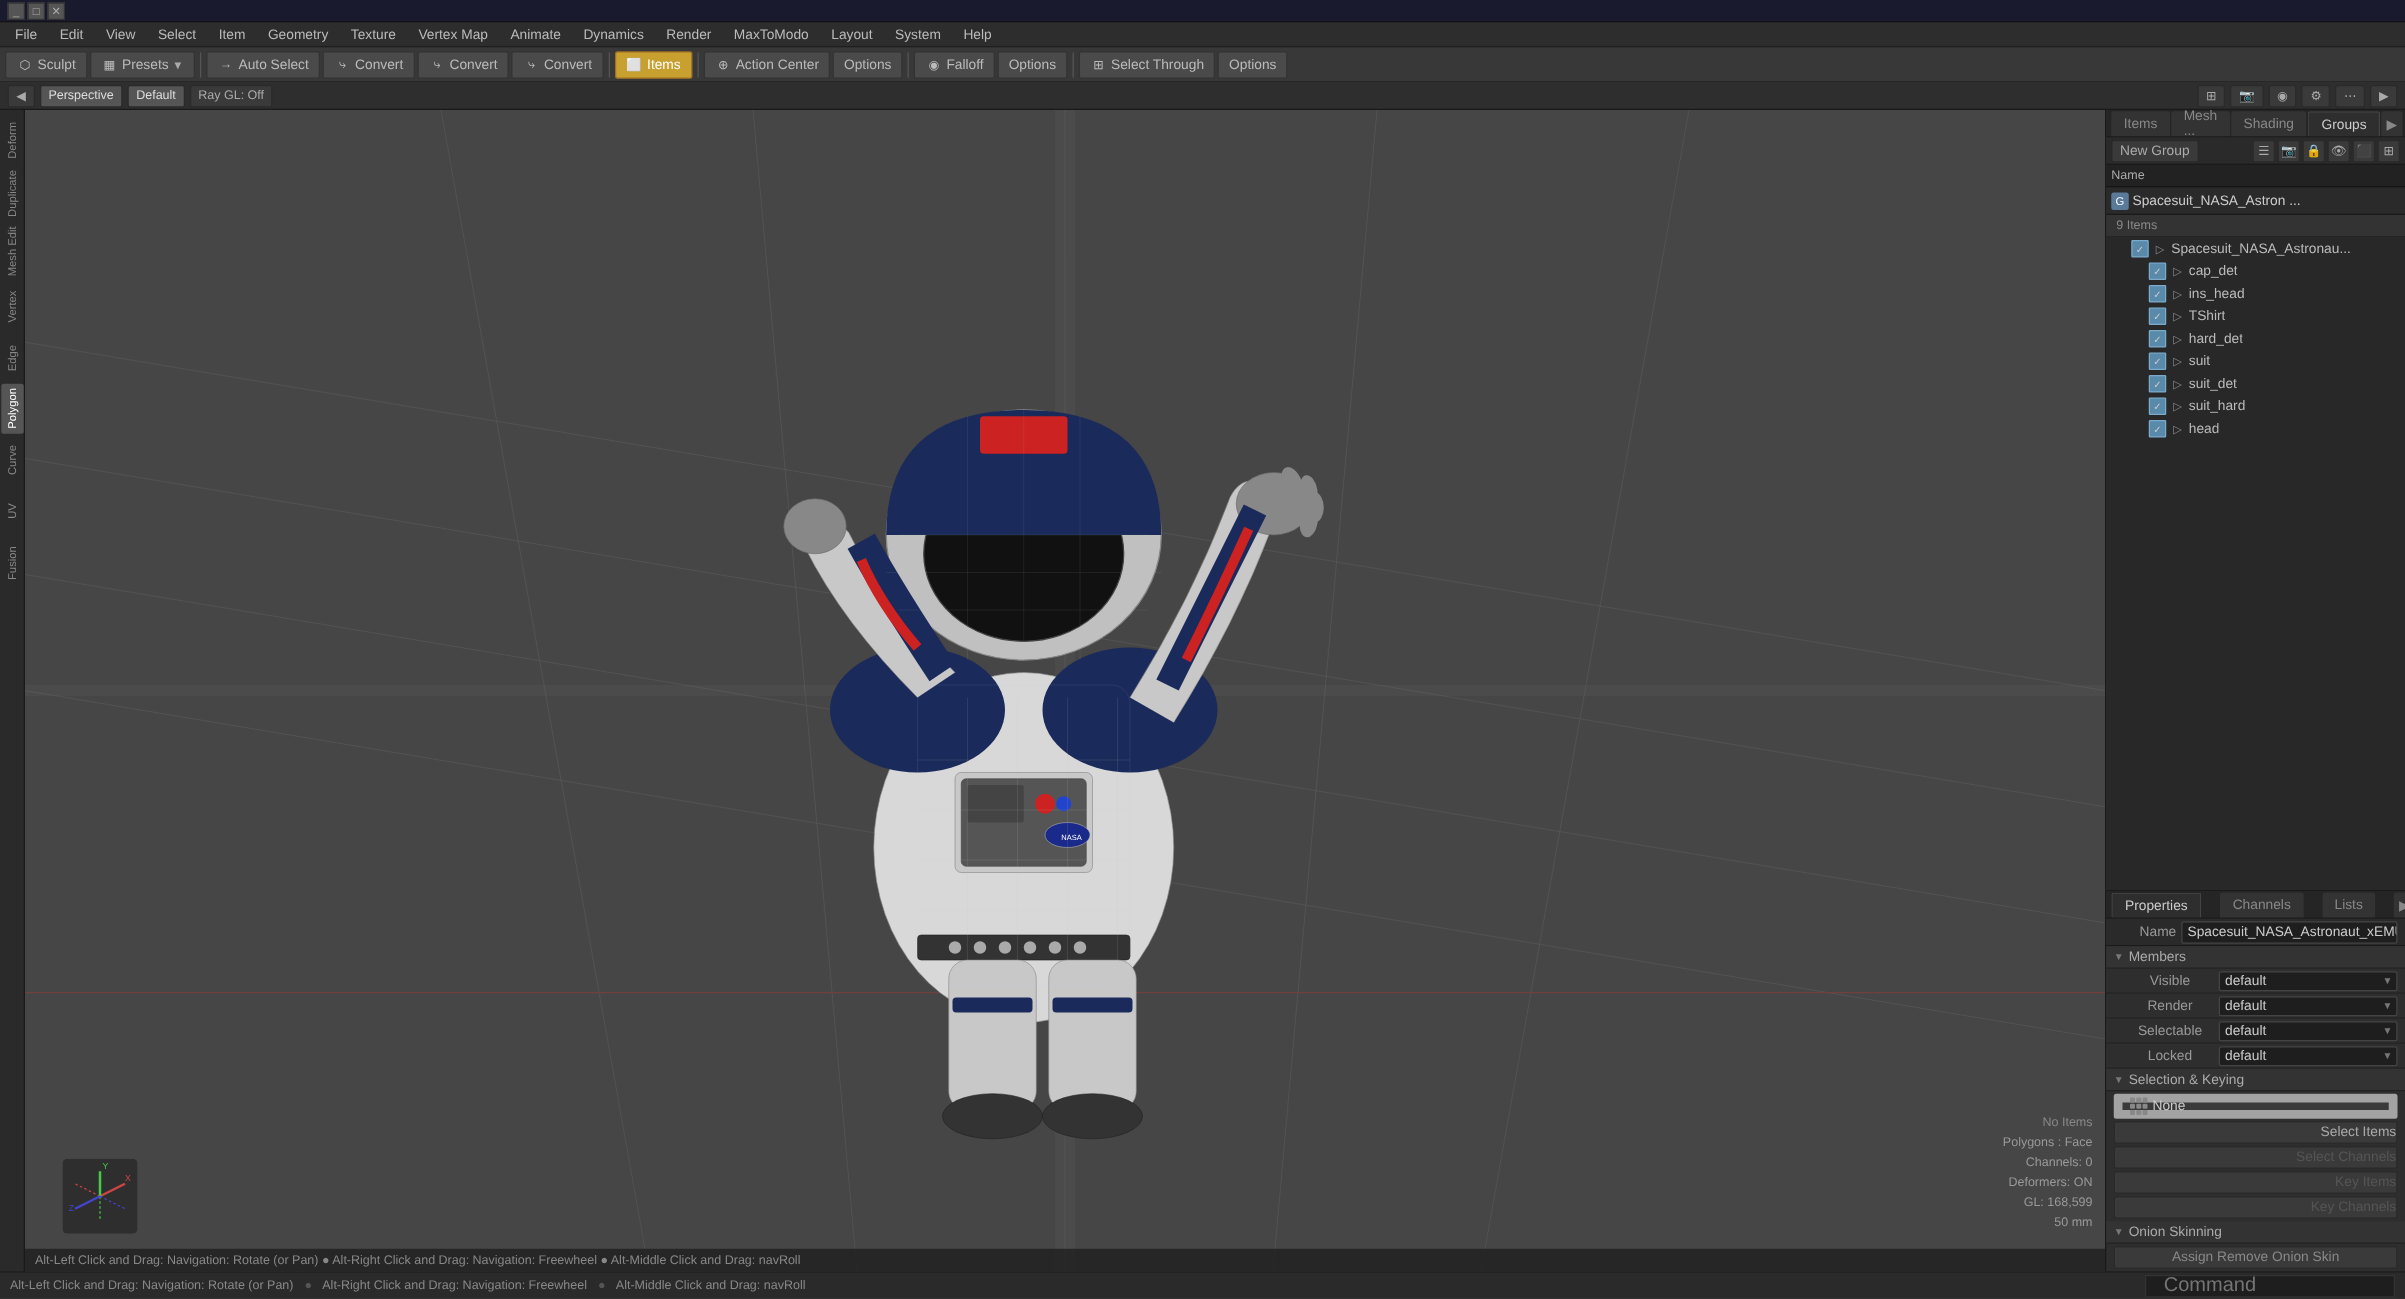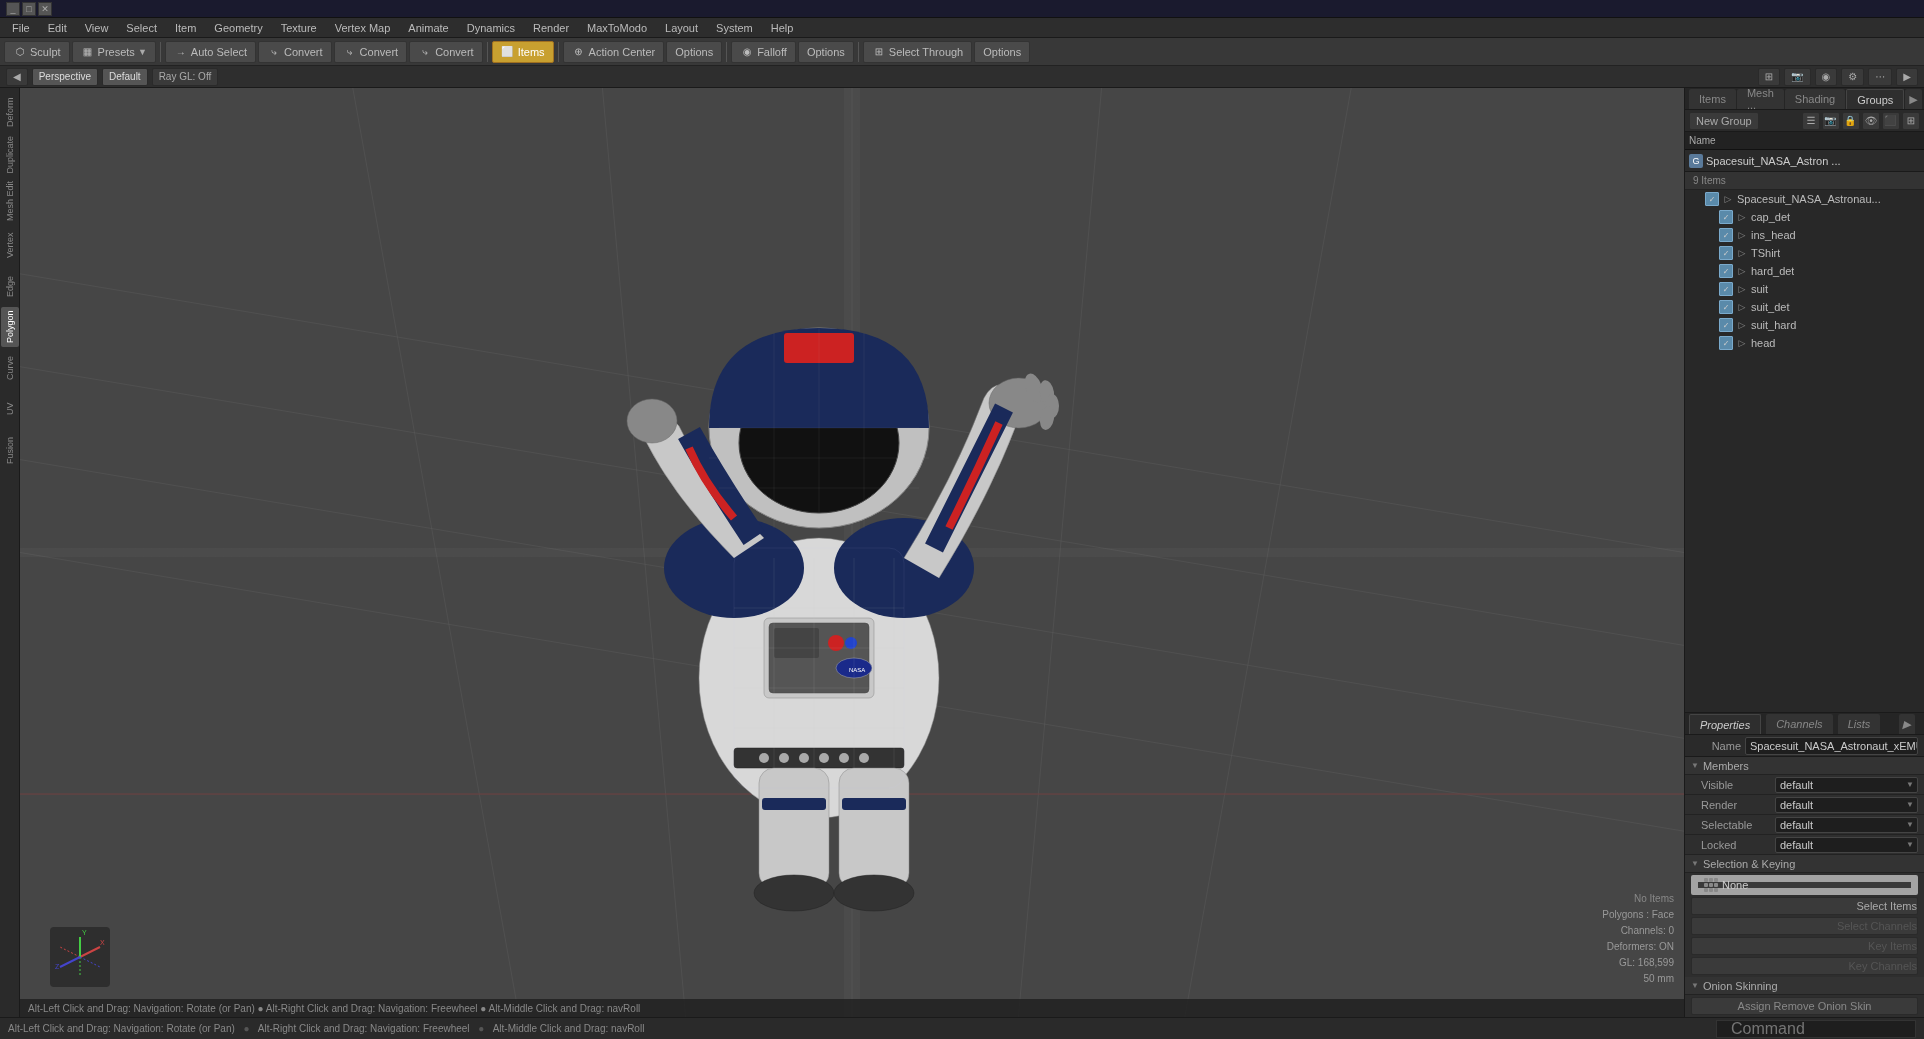--- a/index.html
+++ b/index.html
@@ -328,24 +328,23 @@
       padding: 0 4px;
       border-bottom: 1px solid #1a1a1a;
     }
     .props-tab {
       height: 20px;
       padding: 0 10px;
       font-size: 11px;
       color: #888;
       cursor: pointer;
       background: #333;
-      margin-right: 5px;
+      margin-right: 15px;
       display: flex; align-items: center;
       border-radius: 2px 2px 0 0;
-      font-style: italic;
     }
     .props-tab.active {
       background: #2e2e2e;
       color: #ccc;
       border: 1px solid #444;
       border-bottom: none;
     }
 
     
     .prop-name-row {
@@ -404,21 +403,21 @@
       align-items: center;
       padding: 0 6px 0 16px;
       gap: 4px;
       border-bottom: 1px solid #222;
       background: #2e2e2e;
     }
     .prop-label {
       font-size: 11px;
       color: #999;
       width: 70px;
-      text-align: left;
+      text-align: center;
       flex-shrink: 0;
     }
     .prop-value {
       flex: 1;
       height: 16px;
       background: #1e1e1e;
       border: 1px solid #444;
       border-radius: 2px;
       display: flex; align-items: center;
       padding: 0 4px;

